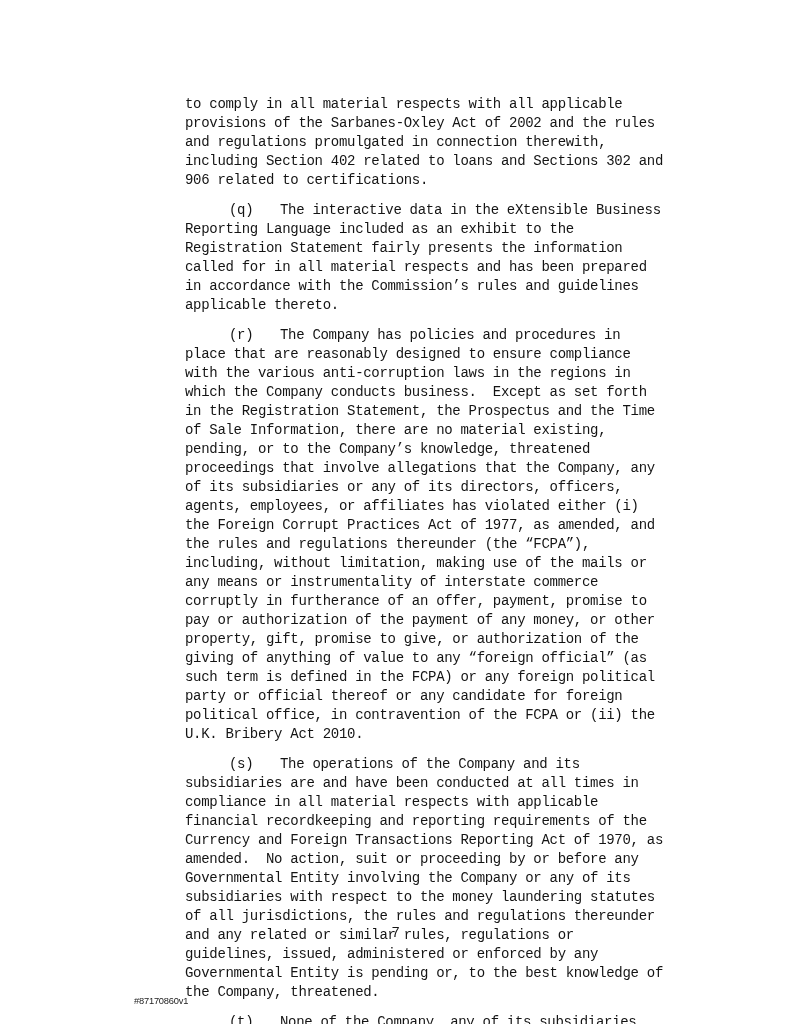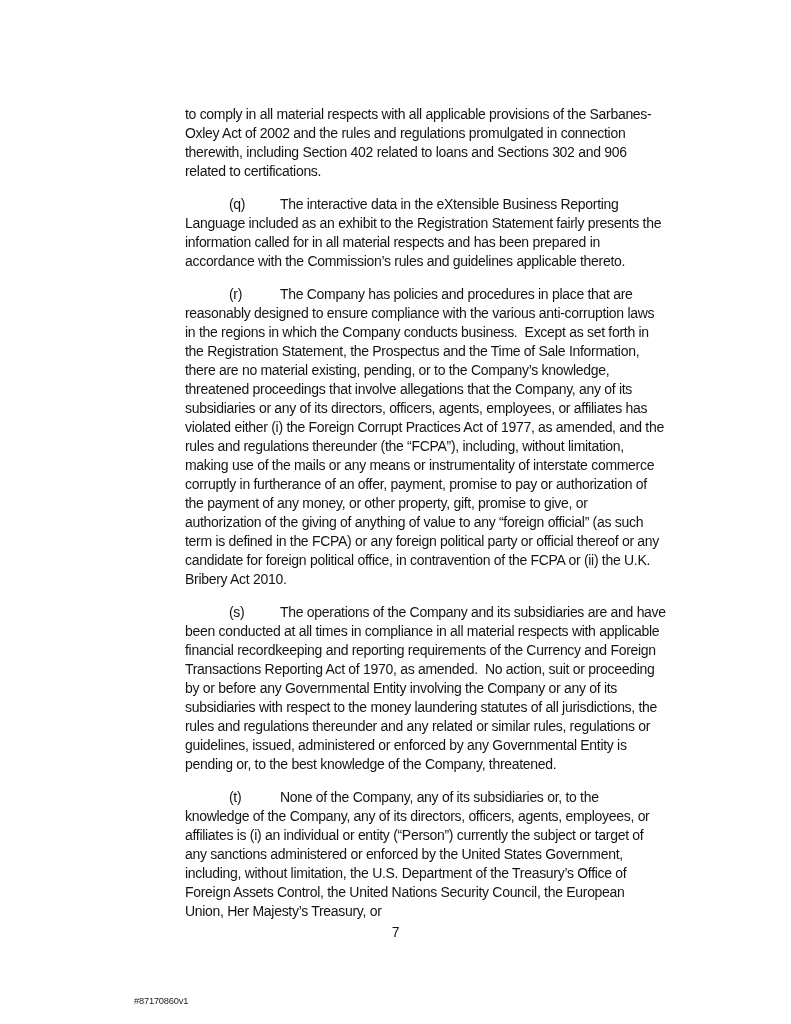--- a/index.html
+++ b/index.html
@@ -20,23 +20,24 @@
     position: absolute;
     left: 185px;
     top: 91px;
     width: 481px;
     font-size: 14px;
     line-height: 19px;
     letter-spacing: -0.3px;
     text-align: left;
   }
   p.para {
-    margin: 14px 0 11px 0;
+    margin: 4px 0 11px 0;
     padding: 0;
     white-space: pre-wrap;
+    font-family: Liberation Mono, monospace;
   }
   p.para.lettered {
     text-indent: 44px;
   }
   .plabel {
     display: inline-block;
     width: 51px;
     text-indent: 0;
   }
   .page-number {

